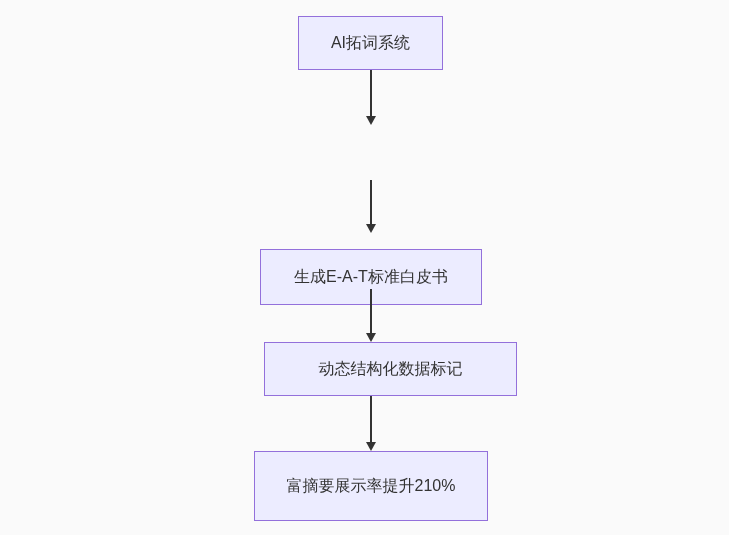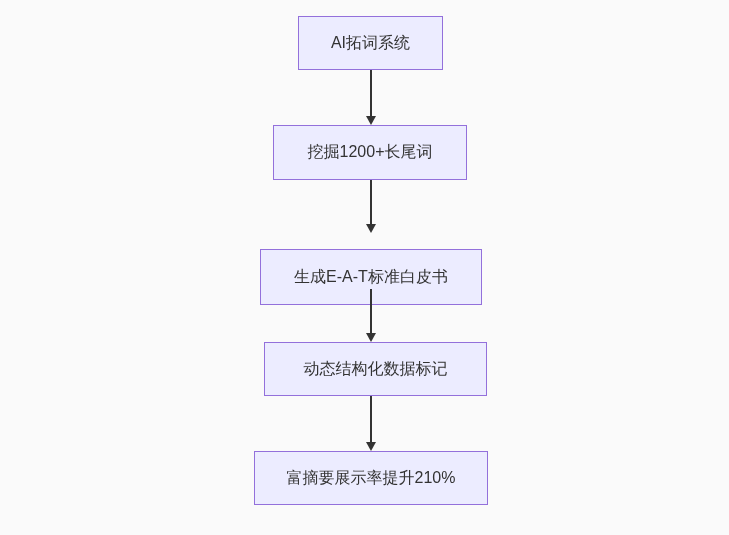--- a/index.html
+++ b/index.html
@@ -27,22 +27,22 @@
     font-size: 16px;
     display: flex;
     align-items: center;
     justify-content: center;
     text-align: center;
     white-space: nowrap;
   }
   .node-1 { left: 298px; top: 16px;  width: 145px; height: 54px; }
   .node-2 { left: 273px; top: 125px; width: 194px; height: 55px; }
   .node-3 { left: 260px; top: 249px; width: 222px; height: 56px; }
-  .node-4 { left: 264px; top: 342px; width: 223px; height: 54px; }
-  .node-5 { left: 254px; top: 451px; width: 234px; height: 54px; }
+  .node-4 { left: 264px; top: 342px; width: 253px; height: 54px; }
+  .node-5 { left: 254px; top: 451px; width: 234px; height: 70px; }
 
   .arrow {
     position: absolute;
     left: 365px;
     width: 11px;
     display: flex;
     flex-direction: column;
     align-items: center;
   }
   .arrow-1 { top: 70px;  height: 55px; }
@@ -69,23 +69,20 @@
 
   <div class="node node-1">
     <span>AI拓词系统</span>
   </div>
 
   <div class="arrow arrow-1">
     <div class="arrow-line"></div>
     <div class="arrow-head"></div>
   </div>
 
-  <div class="node node-2">
-    <span>挖掘1200+长尾词</span>
-  </div>
 
   <div class="arrow arrow-2">
     <div class="arrow-line"></div>
     <div class="arrow-head"></div>
   </div>
 
   <div class="node node-3">
     <span>生成E-A-T标准白皮书</span>
   </div>
 

